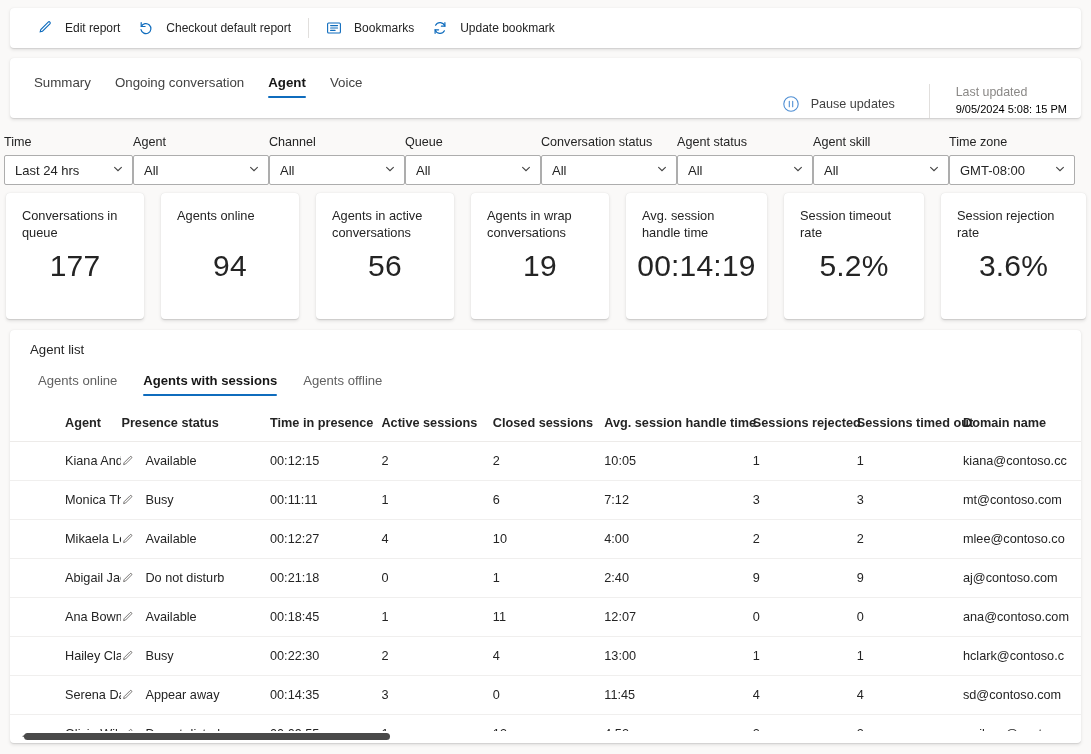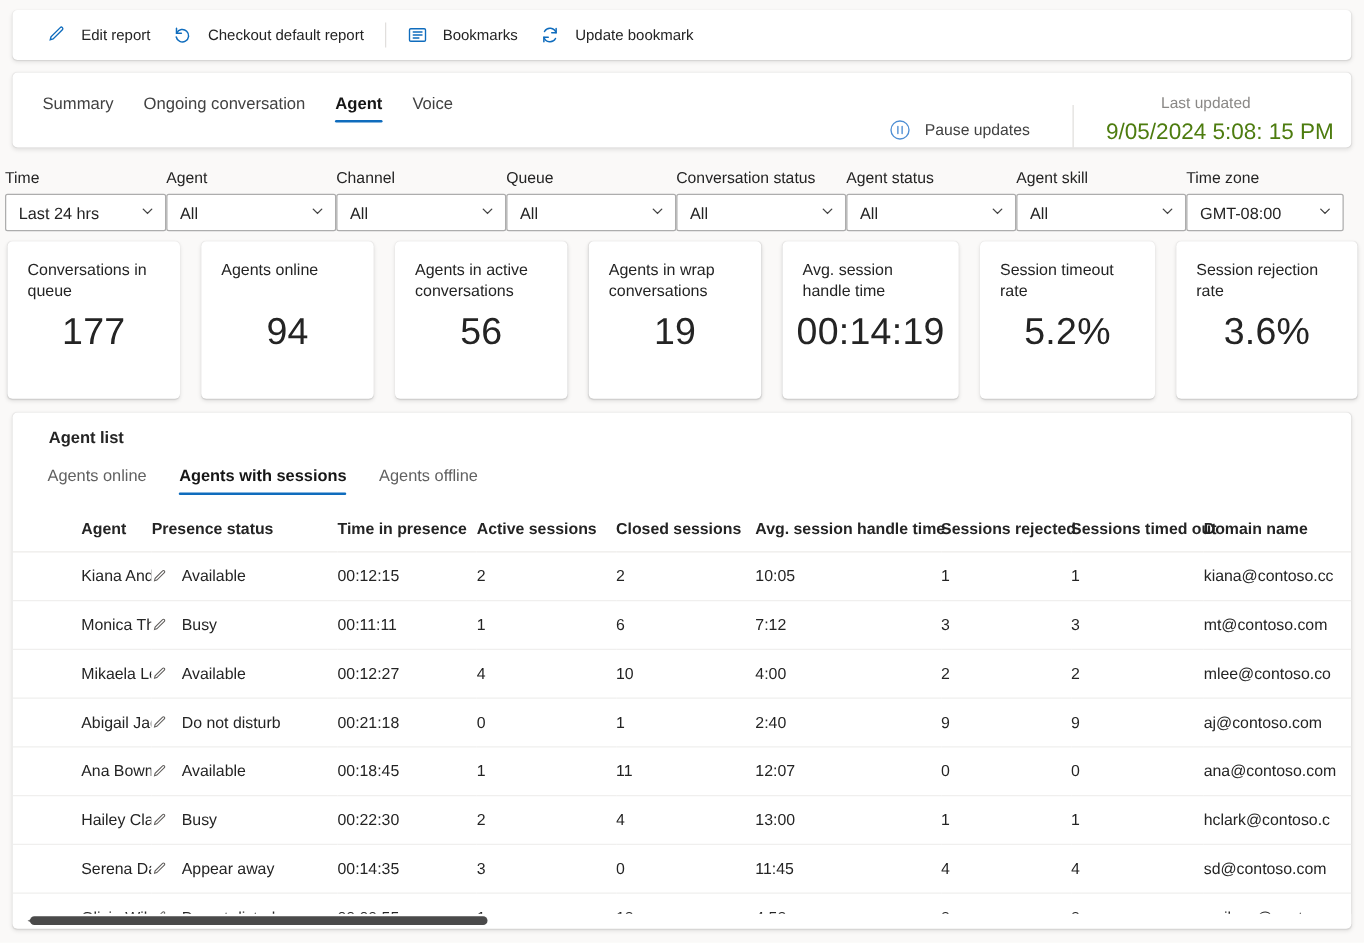--- a/index.html
+++ b/index.html
@@ -47,22 +47,22 @@
   .tabright {
     position: absolute; right: 14px; top: 0; height: 60px;
     display: flex; align-items: flex-end; gap: 12px;
   }
   .pause-btn {
     display: flex; align-items: center; gap: 11px; cursor: pointer;
     padding: 5px 8px; border-radius: 3px;
   }
   .pause-label { font-size: 12.6px; color: #424242; }
   .vsep { width: 1px; height: 34px; background: #e1dfdd; margin: 0 14px; }
-  .lastupd-label { font-size: 12.4px; color: #8a8886; line-height: 1.45; margin-left: 44px; }
-  .lastupd-val { font-size: 18px; color: #4d7c0f; line-height: 1.45; }
+  .lastupd-label { font-size: 12.4px; color: #8a8886; line-height: 1.45; }
+  .lastupd-val { font-size: 11px; color: #000000; line-height: 1.45; }
 
   
   .filters {
     position: absolute; left: 0px; top: 135px; width: 1091px;
     display: flex; gap: 0;
   }
   .filter { width: 136px; margin-right: 0; }
   .filter-label { font-size: 12.6px; color: #242424; margin-bottom: 6px; display: block; }
   .combo {
     height: 30px; background: #ffffff; border: 1px solid #adadad; border-radius: 2px;
@@ -84,21 +84,21 @@
     font-size: 30px; color: #242424; letter-spacing: .2px;
   }
 
   
   .listpanel {
     position: absolute; left: 10px; top: 330px; width: 1071px; height: 413px;
     background: #ffffff; border-radius: 4px;
     box-shadow: 0 0.3px 0.9px rgba(0,0,0,.08), 0 1.6px 3.6px rgba(0,0,0,.10);
     overflow: hidden;
   }
-  .list-title { position: absolute; left: 20px; top: 12px; font-size: 13.2px; font-weight: bold; color: #242424; margin-left: 9px; }
+  .list-title { position: absolute; left: 20px; top: 12px; font-size: 13.2px; font-weight: normal; color: #242424; }
   .subtabs { position: absolute; left: 20px; top: 44px; display: flex; align-items: flex-end; }
   .subtab {
     position: relative; padding: 0 13px 9px 13px; font-size: 13.1px; color: #616161; cursor: pointer; line-height: 1;
   }
   .subtab:first-child { padding-left: 8px; }
   .subtab.active { color: #161616; font-weight: bold; }
   .subtab.active::after {
     content: ""; position: absolute; left: 13px; right: 13px; bottom: 0;
     height: 2.5px; background: #0f6cbd; border-radius: 2px;
   }

